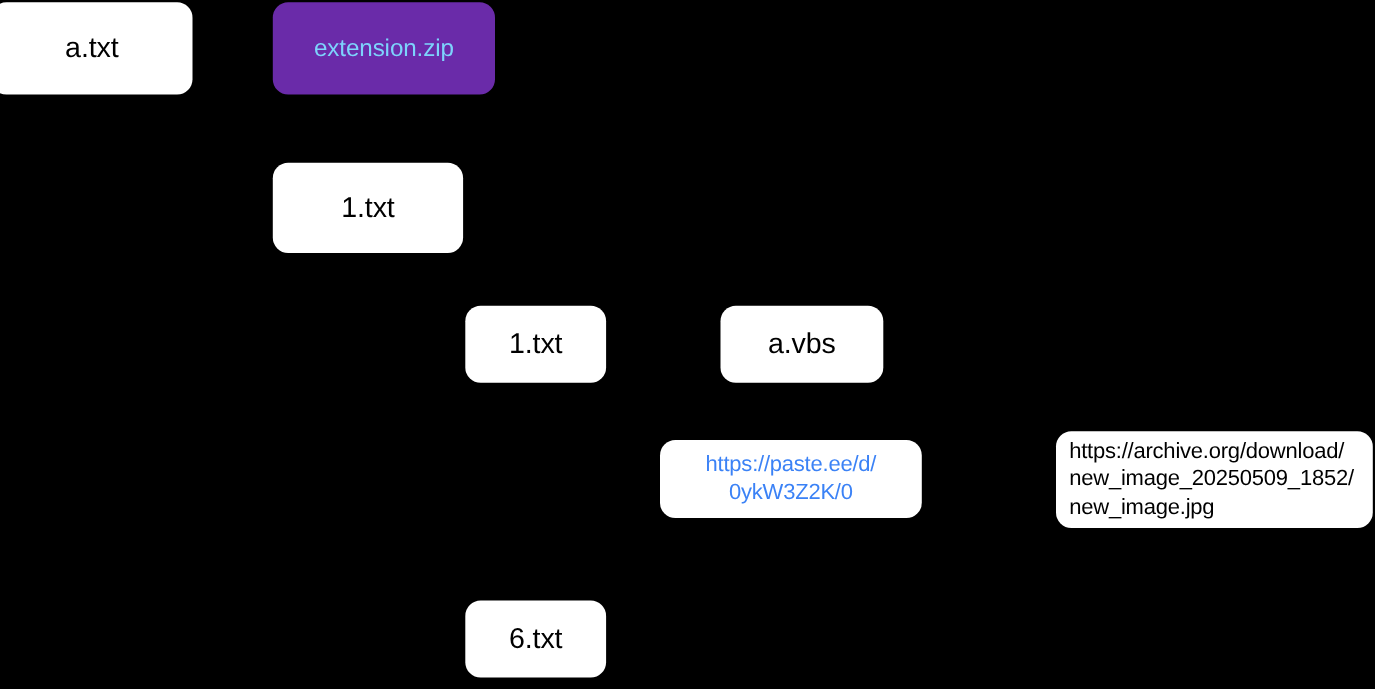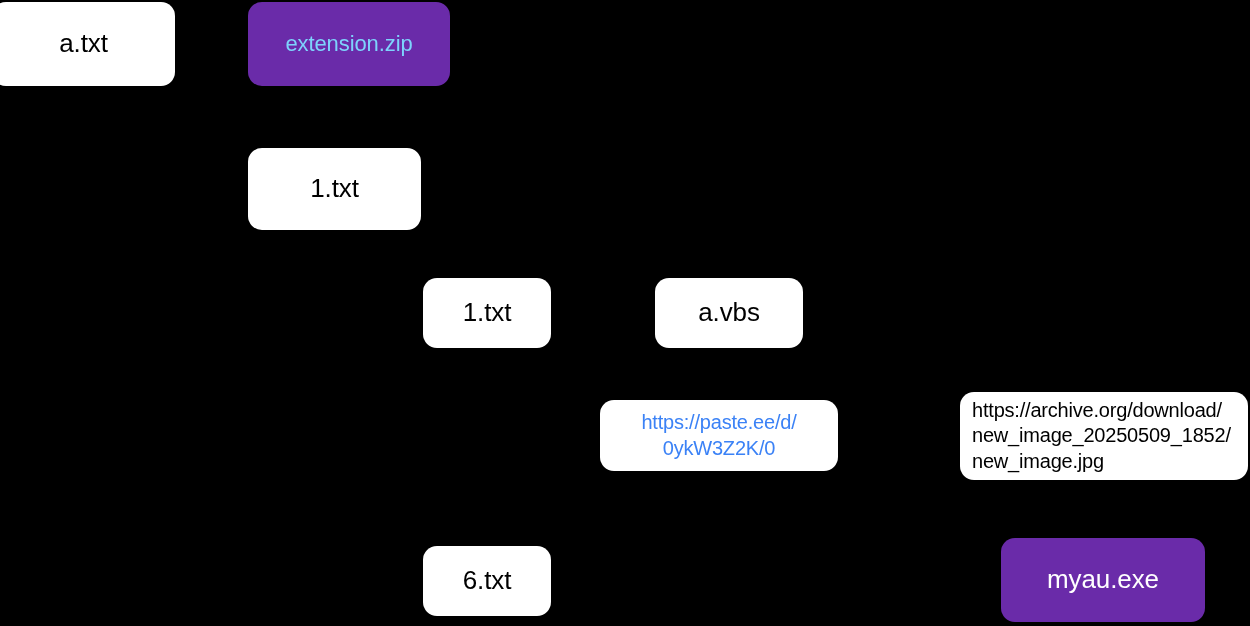--- a/index.html
+++ b/index.html
@@ -58,14 +58,13 @@
     <div class="node exec" style="left: 248px; top: 2px; width: 202px; height: 84px; font-size: 22px; background: rgb(106, 43, 169); color: #7dd3fc;">extension.zip</div>
     <div class="node file" style="left: 248px; top: 148px; width: 173px; height: 82px; font-size: 26px; background: rgb(255, 255, 255); color: rgb(0, 0, 0);">1.txt</div>
     <div class="node file" style="left: 423px; top: 278px; width: 128px; height: 70px; font-size: 26px; background: rgb(255, 255, 255); color: rgb(0, 0, 0);">1.txt</div>
     <div class="node file" style="left: 655px; top: 278px; width: 148px; height: 70px; font-size: 26px; background: rgb(255, 255, 255); color: rgb(0, 0, 0);">a.vbs</div>
     <div class="node url" style="left: 600px; top: 400px; width: 238px; height: 71px; font-size: 20px; background: rgb(255, 255, 255); color: #3b82f6;">https://paste.ee/d/
 0ykW3Z2K/0</div>
     <div class="node url left" style="left: 960px; top: 392px; width: 288px; height: 88px; font-size: 20px; background: rgb(255, 255, 255); color: rgb(0, 0, 0);">https://archive.org/download/
 new_image_20250509_1852/
 new_image.jpg</div>
     <div class="node file" style="left: 423px; top: 546px; width: 128px; height: 70px; font-size: 26px; background: rgb(255, 255, 255); color: rgb(0, 0, 0);">6.txt</div>
-    <div class="node exec" style="left: 1001px; top: 538px; width: 204px; height: 84px; font-size: 26px; background: rgb(106, 43, 169); color: rgb(255, 255, 255);">myau.exe</div>
   </div>
 
 </body></html>

